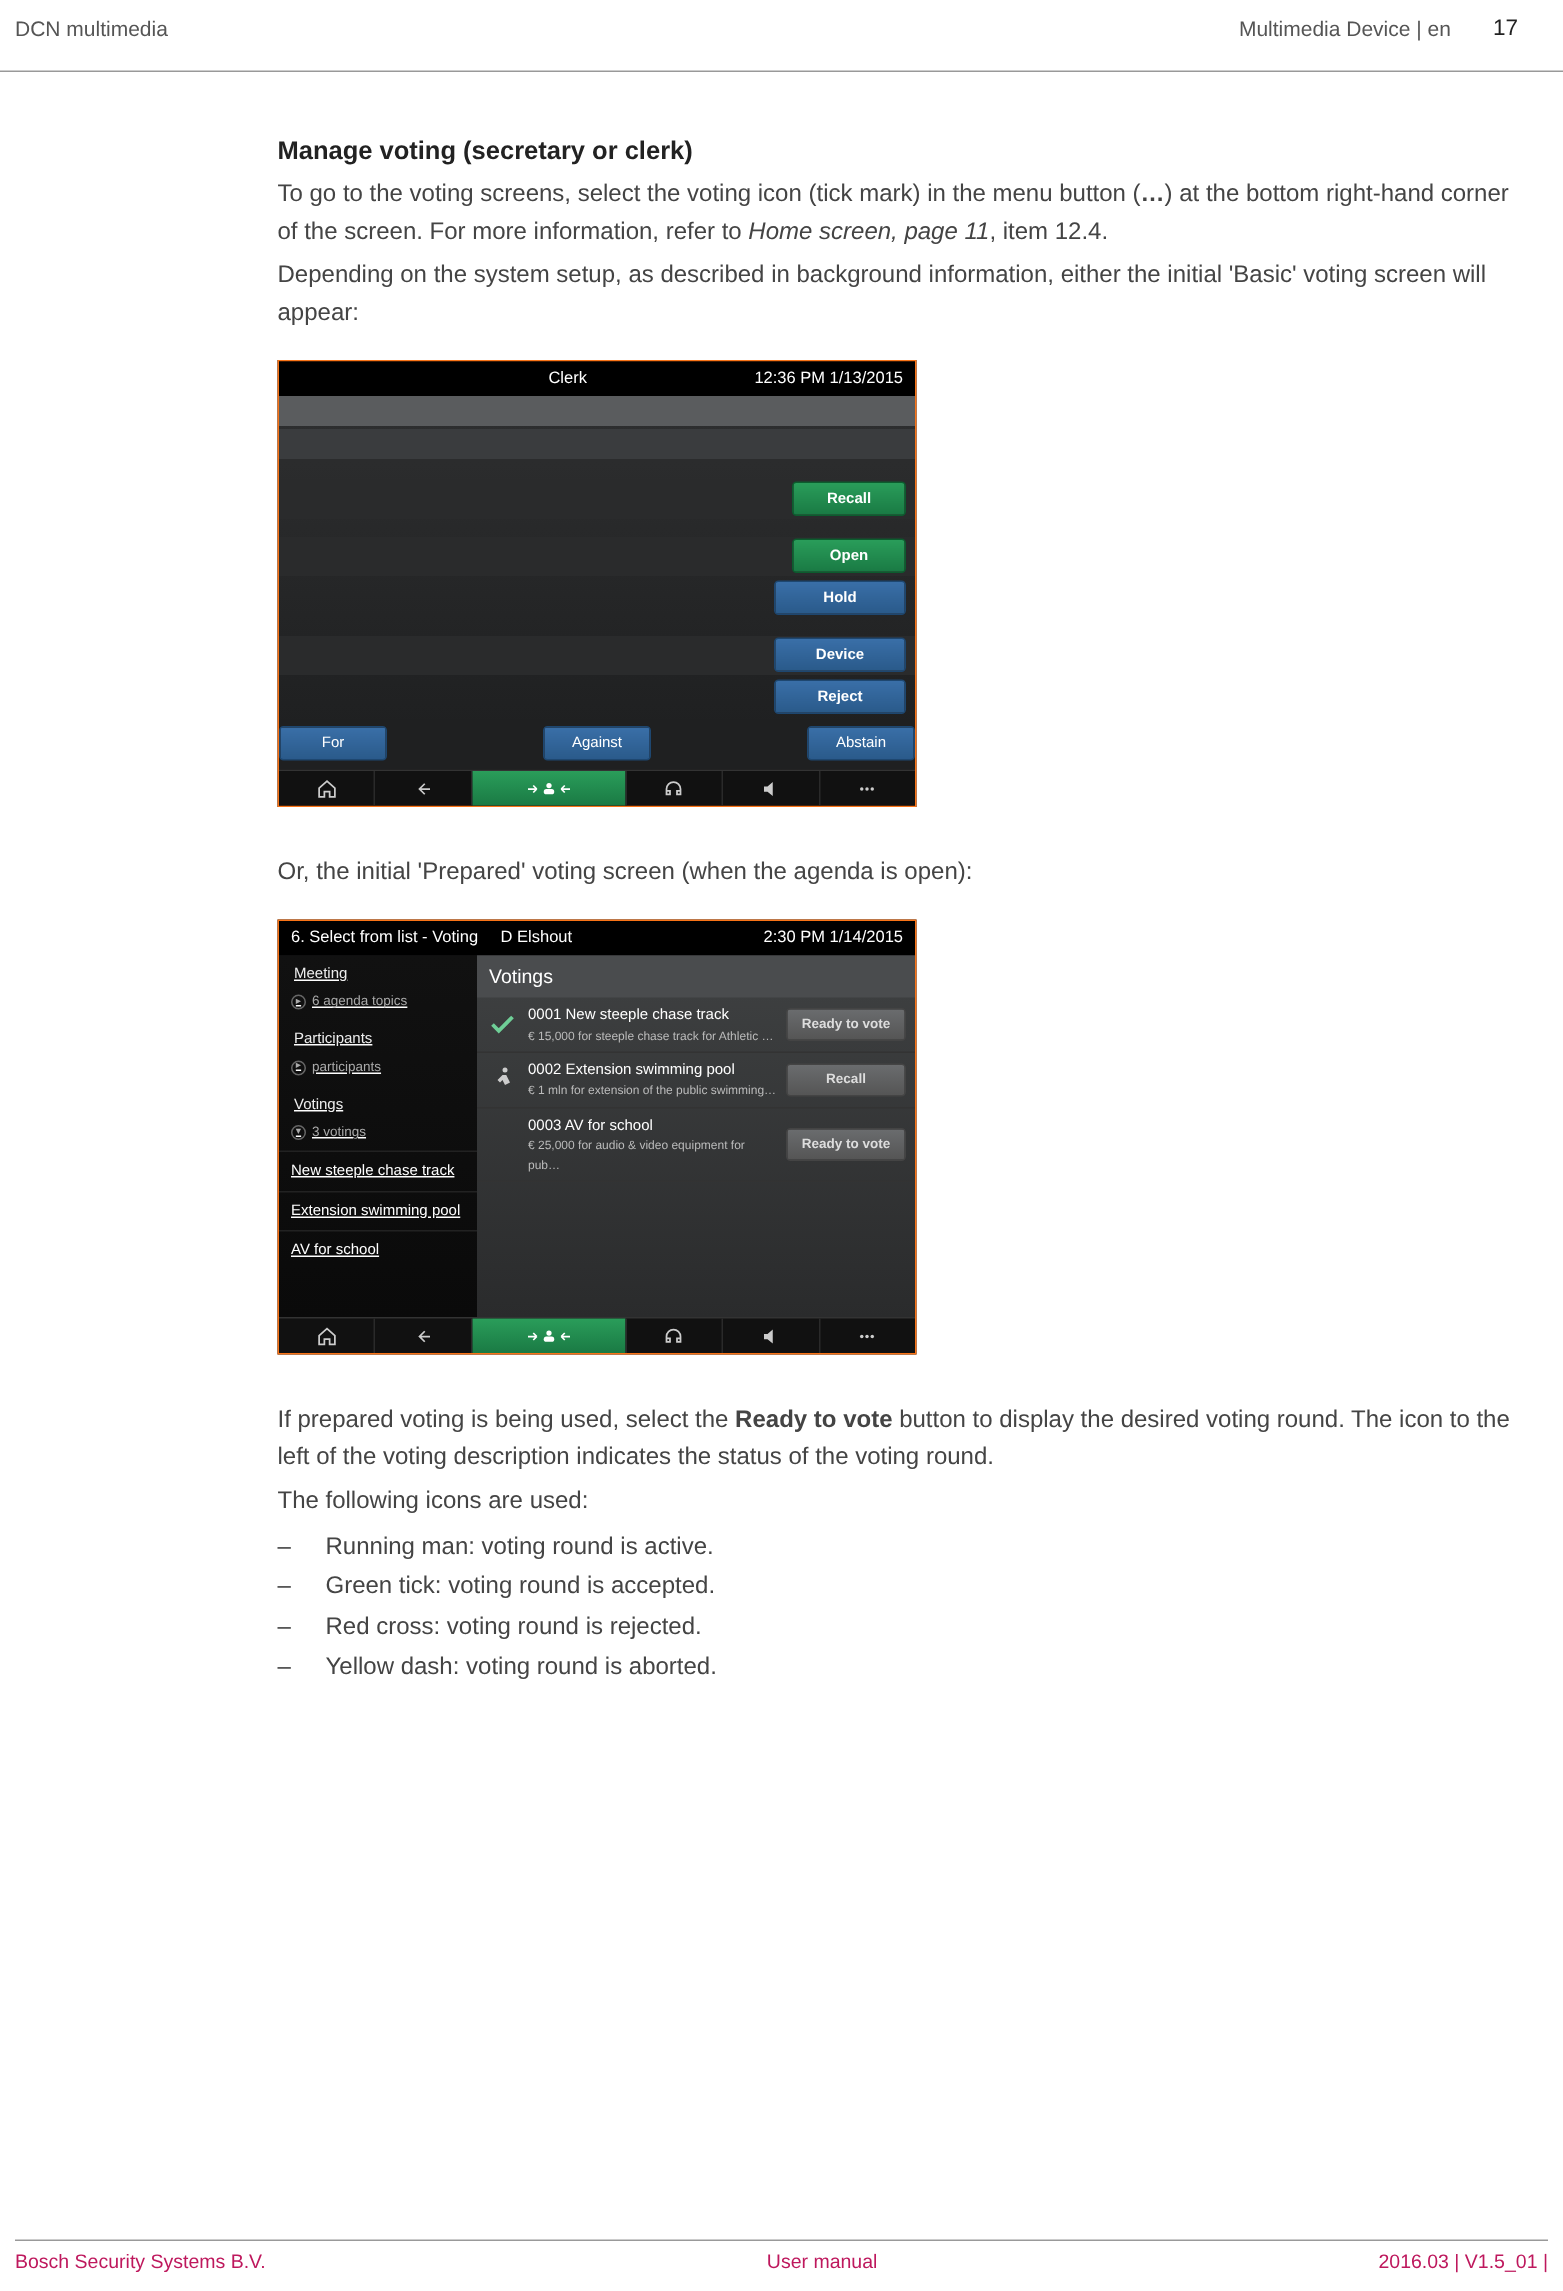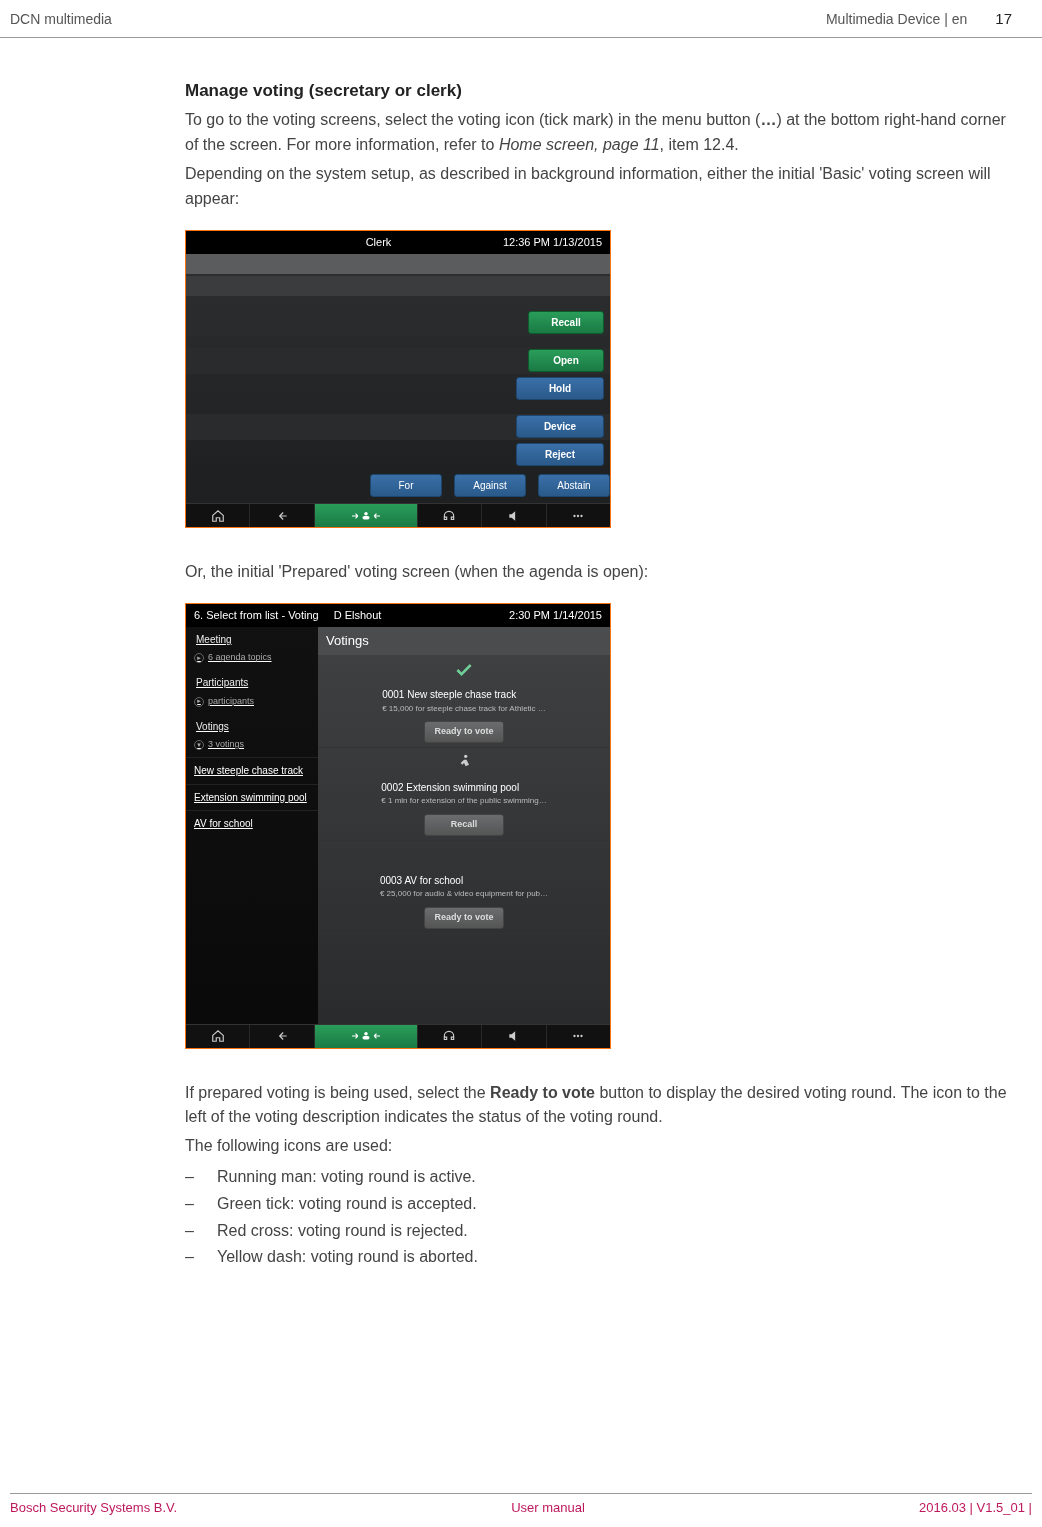--- a/index.html
+++ b/index.html
@@ -8,21 +8,21 @@
       width: 1042px;
       height: 1527px;
       background: #ffffff;
       position: relative;
       color: #333;
     }
     .page-header {
       display: flex;
       justify-content: space-between;
       align-items: baseline;
-      padding: 10px 30px 10px 10px;
+      padding: 10px 30px 20px 10px;
       border-bottom: 1px solid #999;
       font-size: 14px;
       color: #555;
     }
     .page-header .right { display: flex; gap: 28px; align-items: flex-end; }
     .page-header .pagenum { font-weight: normal; color: #222; font-size: 15px; }
     .content {
       padding: 40px 30px 20px 185px;
       font-size: 16px;
       line-height: 1.55;
@@ -83,21 +83,21 @@
       border-radius: 3px;
       padding: 3px 0;
       width: 88px;
       text-align: center;
       font-size: 10px;
       font-weight: bold;
     }
     .scr1-spacer { height: 10px; }
     .scr1-voterow {
       display: flex;
-      justify-content: flex-end;
+      justify-content: space-between;
       gap: 12px;
       padding: 4px 0 6px 0;
       background: #1f2021;
     }
     .btn-vote {
       background: linear-gradient(#3a6fa8,#2a5a8a);
       color: #fff;
       border: 1px solid #1e4770;
       border-radius: 3px;
       padding: 3px 0;
@@ -157,21 +157,20 @@
       padding: 4px 8px;
       font-size: 13px;
       color: #fff;
     }
     .scr2-item {
       display: flex;
       align-items: center;
       padding: 4px 6px;
       border-bottom: 1px solid #333;
       gap: 6px;
-      flex-direction: column;
     }
     .scr2-item-icon {
       width: 22px; height: 22px;
       display: flex; align-items: center; justify-content: center;
     }
     .scr2-item-text { flex: 1; }
     .scr2-item-title { font-size: 10px; color: #fff; }
     .scr2-item-sub { font-size: 8px; color: #bbb; }
     .btn-grey {
       background: linear-gradient(#6a6c6e,#555);

